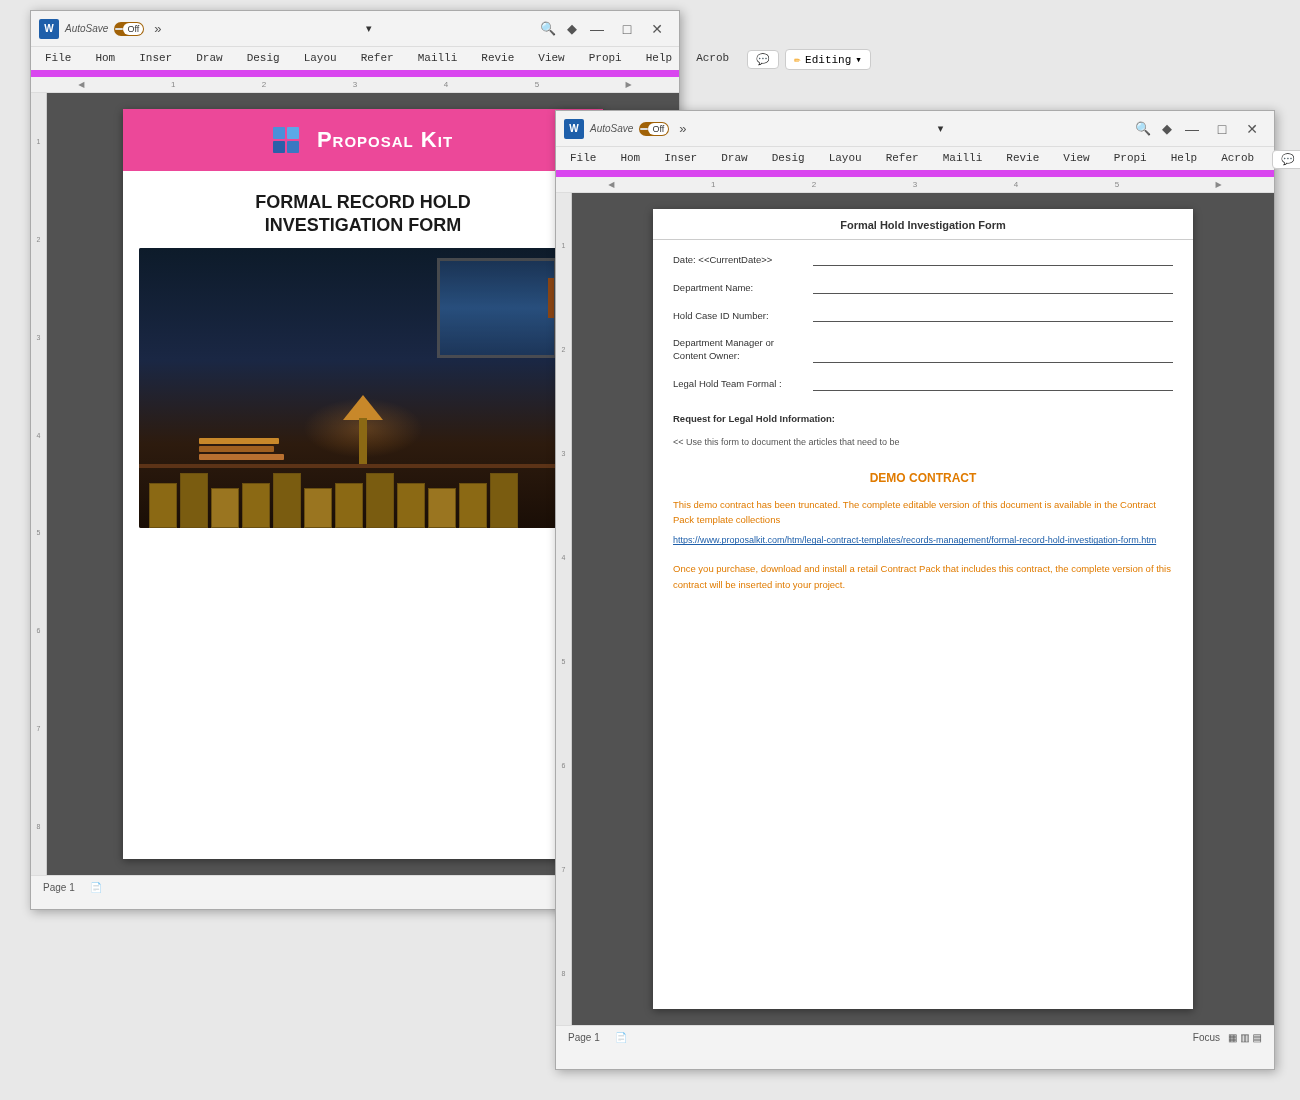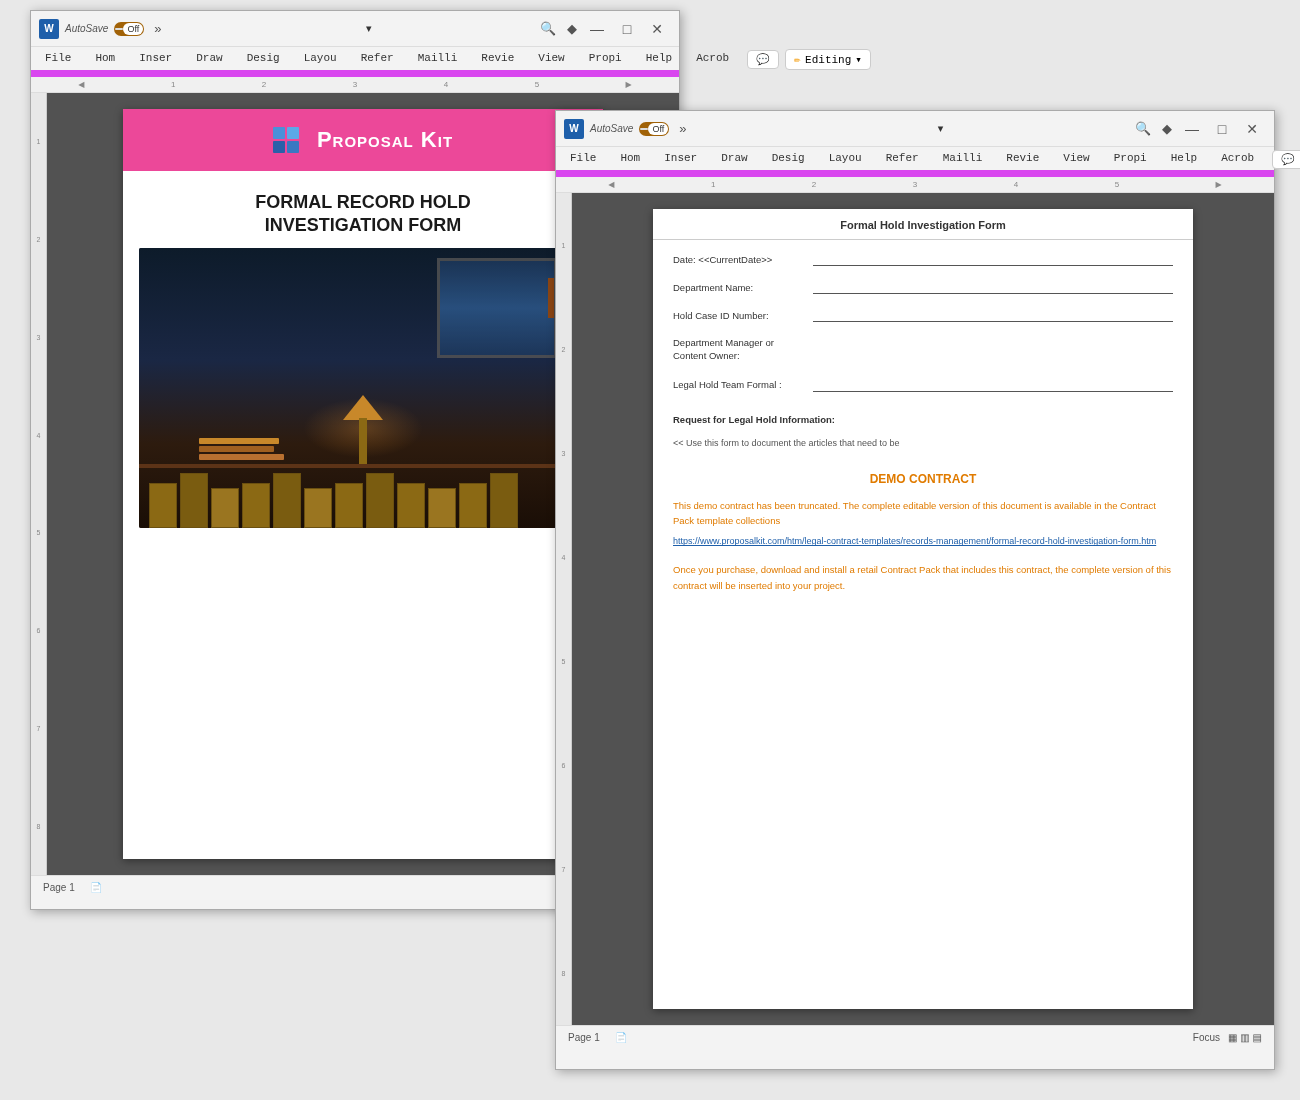--- a/index.html
+++ b/index.html
@@ -693,21 +693,21 @@
           <div class="form-field-line"></div>
         </div>
         <div class="form-field-row">
           <div class="form-field-label">Department Name:</div>
           <div class="form-field-line"></div>
         </div>
         <div class="form-field-row">
           <div class="form-field-label">Hold Case ID Number:</div>
           <div class="form-field-line"></div>
         </div>
-        <div class="form-field-row" style="align-items:flex-start;flex-direction:column;">
+        <div class="form-field-row" style="align-items:flex-end;">
           <div class="form-field-label" style="line-height:1.4;">Department Manager or<br>Content Owner:</div>
           <div class="form-field-line"></div>
         </div>
         <div class="form-field-row">
           <div class="form-field-label">Legal Hold Team Formal :</div>
           <div class="form-field-line"></div>
         </div>
 
         <div class="form-section-label">Request for Legal Hold Information:</div>
         <div class="form-section-text" style="margin-top:6px;">&lt;&lt; Use this form to document the articles that need to be</div>

